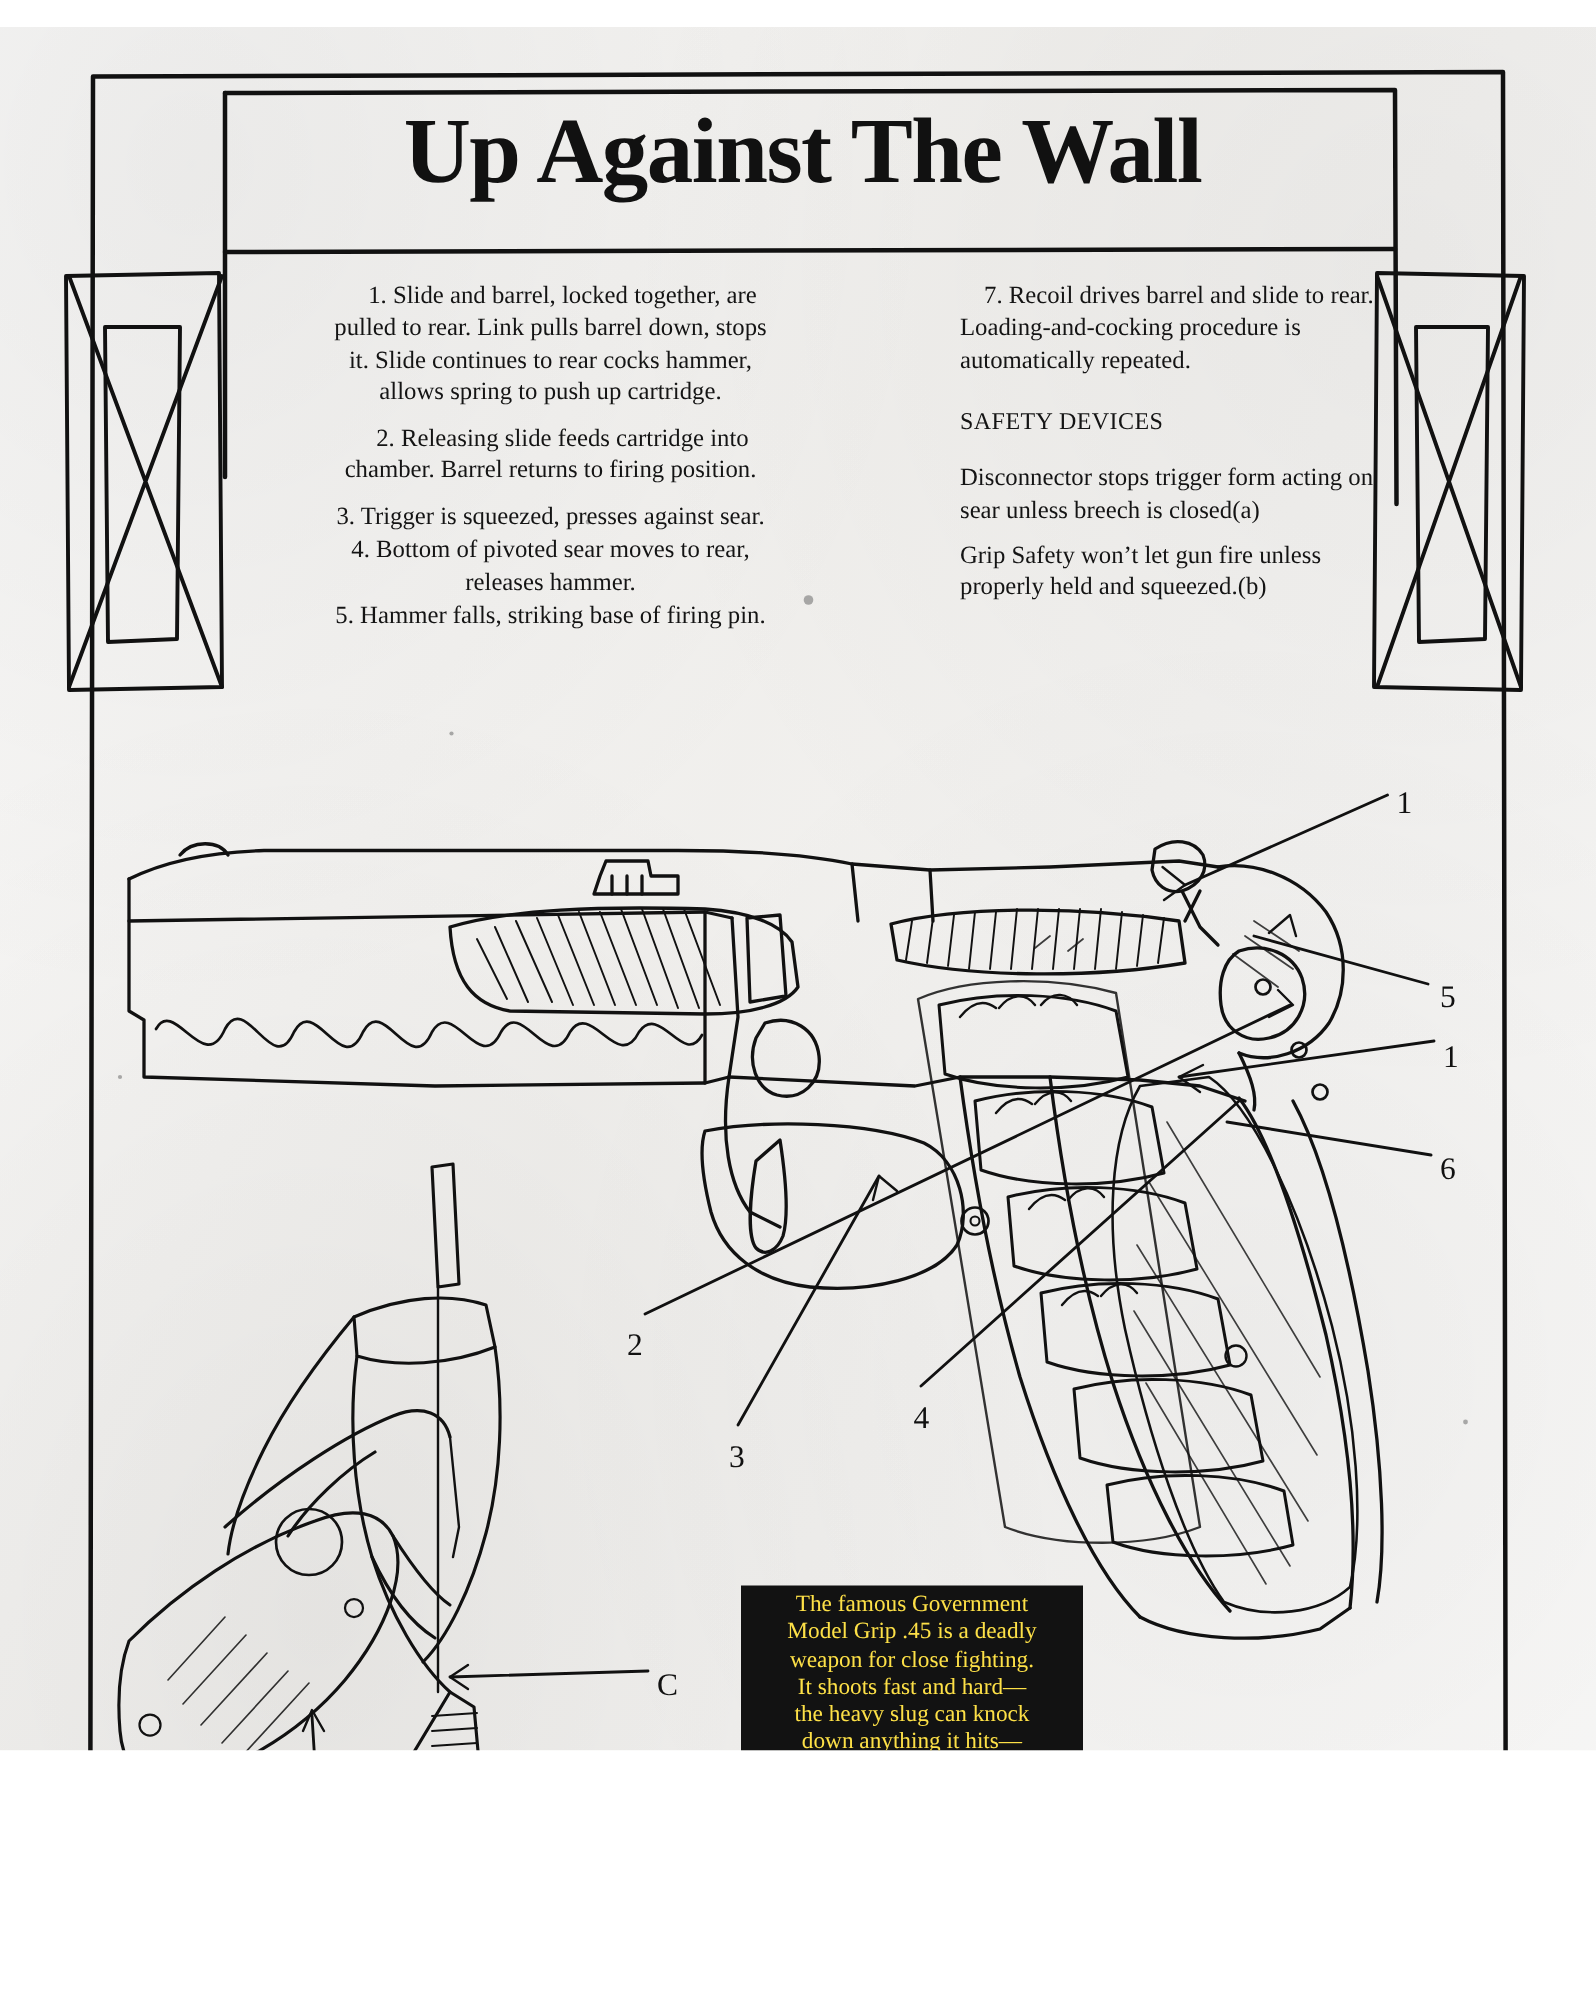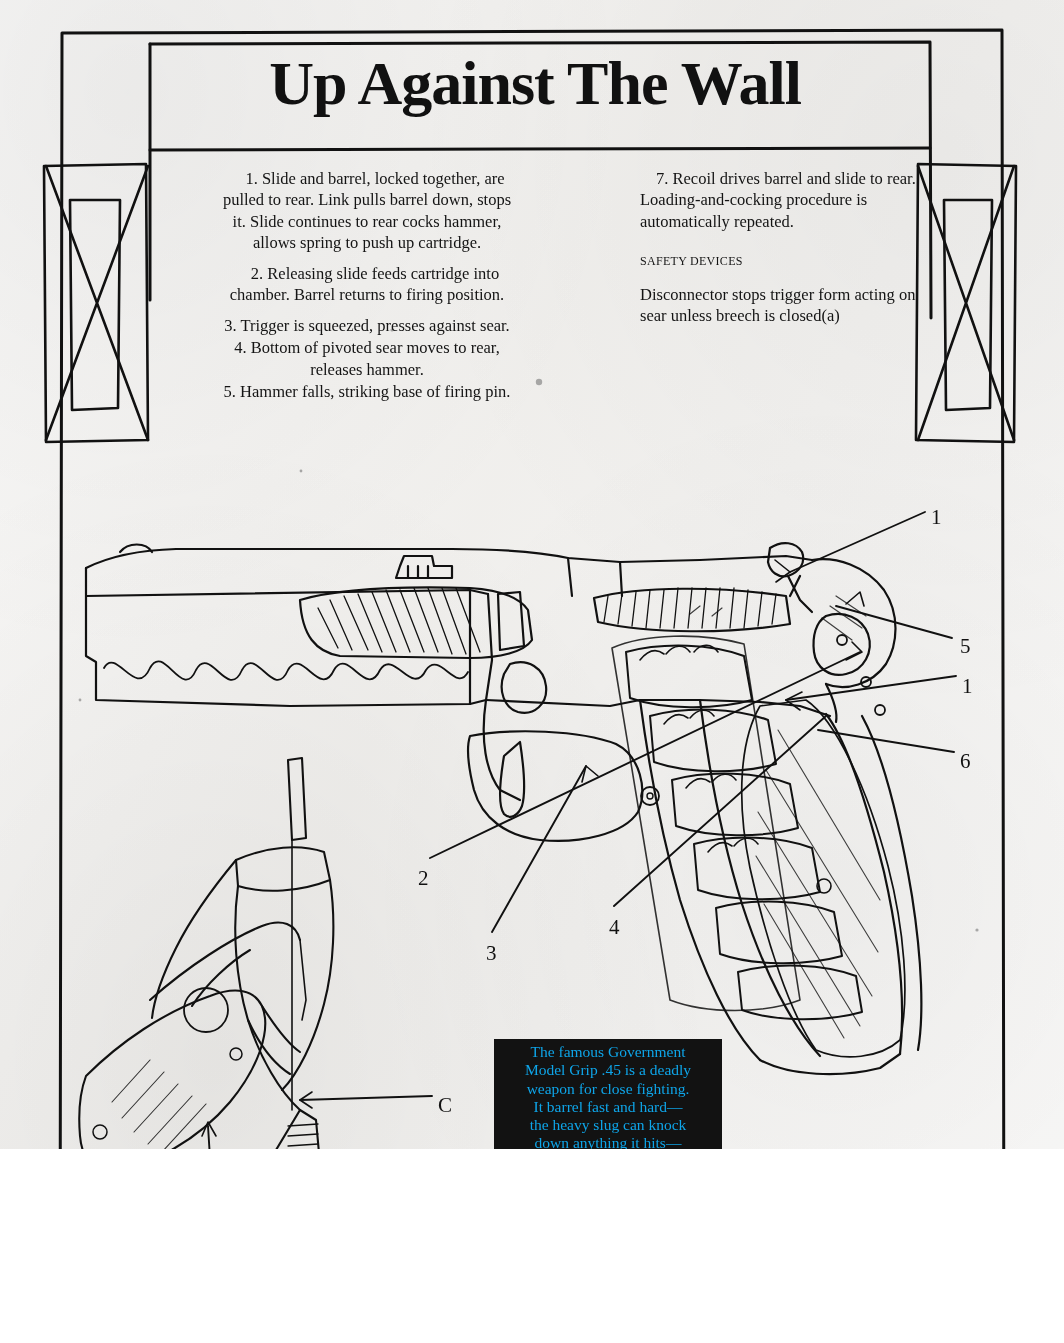--- a/index.html
+++ b/index.html
@@ -8,20 +8,21 @@
     background: #ffffff;
   }
   #page {
     position: relative;
     width: 1064px;
     height: 1149px;
     background: #f2f1ef;
     overflow: hidden;
     font-family: "Liberation Serif", serif;
     color: #111;
+    margin-top: 18px;
   }
   
   #page::before {
     content: "";
     position: absolute;
     inset: 0;
     background:
       radial-gradient(ellipse at 12% 8%, rgba(0,0,0,0.05), rgba(0,0,0,0) 38%),
       radial-gradient(ellipse at 88% 14%, rgba(0,0,0,0.045), rgba(0,0,0,0) 40%),
       radial-gradient(ellipse at 20% 92%, rgba(0,0,0,0.05), rgba(0,0,0,0) 42%),
@@ -64,32 +65,32 @@
   }
   #col-left  { left: 222px; top: 168px; width: 290px; text-align: center; }
   #col-right { left: 640px; top: 168px; width: 290px; }
 
   .para { margin: 0 0 9px 0; }
   .para.tight { margin-bottom: 1px; }
   .para.indent { text-indent: 16px; }
 
   .section-head {
     margin: 22px 0 14px 0;
-    font-size: 12px;
+    font-size: 16px;
     letter-spacing: 0.3px;
   }
 
   
   #caption-box {
     position: absolute;
     left: 494px;
     top: 1039px;
     width: 212px;
     background: #121212;
-    color: #0ea5e9;
+    color: #fde047;
     padding: 4px 8px 7px 8px;
     z-index: 6;
     font-family: "Liberation Serif", serif;
     font-size: 15.5px;
     line-height: 1.18;
     text-align: center;
   }
   #caption-box .cap-line { display: block; white-space: nowrap; }
 
   
@@ -309,27 +310,28 @@
     <p class="para indent">2.  Releasing slide feeds cartridge into chamber. Barrel returns to firing position.</p>
     <p class="para tight">3. Trigger is squeezed, presses against sear.</p>
     <p class="para tight">4. Bottom of pivoted sear moves to rear, releases hammer.</p>
     <p class="para tight">5. Hammer falls, striking base of firing pin.</p>
   </div>
 
   <div id="col-right" class="col">
     <p class="para indent">7. Recoil drives barrel and slide to rear. Loading-and-cocking procedure is automatically repeated.</p>
     <p class="section-head">SAFETY DEVICES</p>
     <p class="para">Disconnector stops trigger form acting on sear unless breech is closed(a)</p>
+    <p class="para tight">Grip Safety won’t let gun fire unless properly held and squeezed.(b)</p>
   </div>
 
   <div id="caption-box">
     <span class="cap-line">The famous Government</span>
     <span class="cap-line">Model Grip .45 is a deadly</span>
     <span class="cap-line">weapon for close fighting.</span>
-    <span class="cap-line">It barrel fast and hard—</span>
+    <span class="cap-line">It shoots fast and hard—</span>
     <span class="cap-line">the heavy slug can knock</span>
     <span class="cap-line">down anything it hits—</span>
   </div>
 
   <div class="callout" style="left:931px; top:505px;">1</div>
   <div class="callout" style="left:960px; top:634px;">5</div>
   <div class="callout" style="left:962px; top:674px;">1</div>
   <div class="callout" style="left:960px; top:749px;">6</div>
   <div class="callout" style="left:418px; top:866px;">2</div>
   <div class="callout" style="left:486px; top:941px;">3</div>

